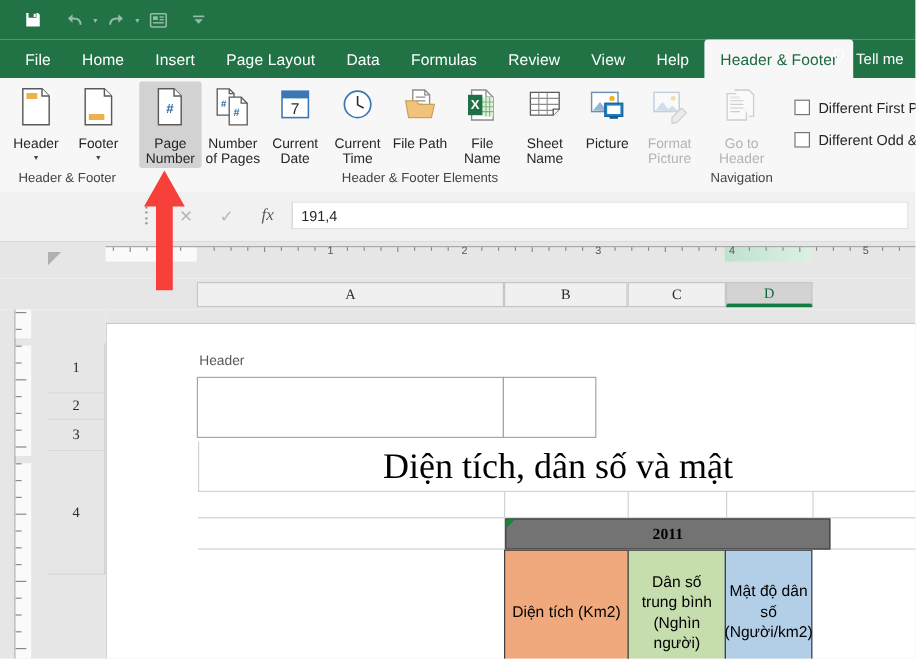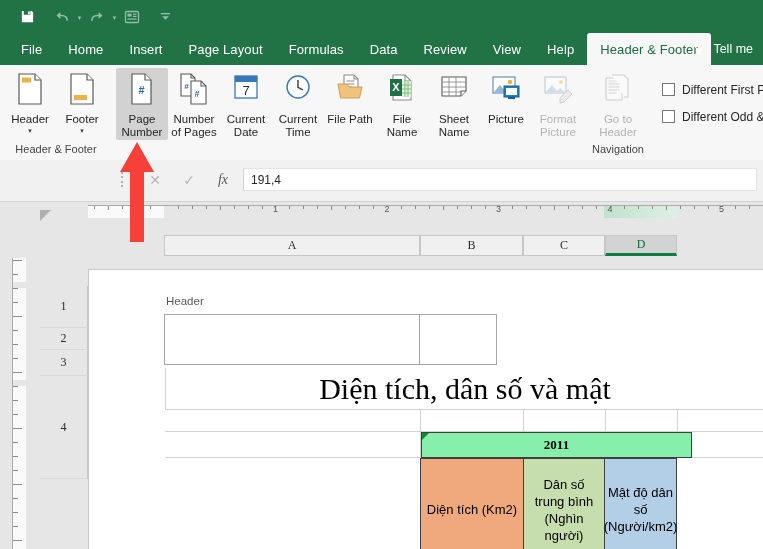--- a/index.html
+++ b/index.html
@@ -203,21 +203,21 @@
   }
   .title-left-border { position:absolute; left:76px; top:98px; width:1px; height:42px; background:#d2d2d2; }
 
   .blankrow { position: absolute; left: 76px; top: 140px; width: 600px; height: 22px; display: flex; }
   .blankrow .cel { height: 22px; }
 
   .yearrow { position: absolute; left: 76px; top: 162px; width: 600px; height: 26px; display: flex; }
   .yearrow .lead { width: 256px; height: 26px; border-right: 1px solid #d2d2d2; border-bottom: 1px solid #d2d2d2; }
   .yearcell {
     position: relative; width: 271px; height: 26px;
-    background: #86efac; border: 1px solid #3f3f3f;
+    background: #737373; border: 1px solid #3f3f3f;
     display: flex; align-items: center; justify-content: center;
     font-family: "Liberation Serif", serif; font-size: 13px; font-weight: bold; color: #000;
   }
   .yearcell .greentri {
     position: absolute; left: 0; top: 0; width: 0; height: 0;
     border-left: 7px solid #0f8a2f; border-bottom: 7px solid transparent;
   }
   .yearrow .trail { width: 72px; height: 26px; border-bottom: 1px solid #d2d2d2; }
 
   .hdrrow { position: absolute; left: 76px; top: 188px; width: 600px; height: 103px; display: flex; }
@@ -279,22 +279,22 @@
       </div>
     </div>
   </div>
 
   <div class="tabstrip">
     <div class="tabs">
       <div class="tab">File</div>
       <div class="tab">Home</div>
       <div class="tab">Insert</div>
       <div class="tab">Page Layout</div>
+      <div class="tab">Data</div>
       <div class="tab">Formulas</div>
-      <div class="tab">Data</div>
       <div class="tab">Review</div>
       <div class="tab">View</div>
       <div class="tab">Help</div>
       <div class="tab active">Header &amp; Footer</div>
     </div>
     <div class="tellme">
       <span>
         <svg width="14" height="16" viewBox="0 0 14 16">
             <path fill="none" stroke="currentColor" stroke-width="1.2" d="M7 1.3c2.3 0 4 1.7 4 3.9 0 1.7-1 2.5-1.6 3.4-.3.5-.4 1-.4 1.5H5c0-.5-.1-1-.4-1.5C4 7.7 3 6.9 3 5.2c0-2.2 1.7-3.9 4-3.9z"></path>
             <path stroke="currentColor" stroke-width="1.2" d="M5.2 11.8h3.6M5.8 13.7h2.4"></path>
@@ -433,20 +433,21 @@
               <svg width="32" height="34" viewBox="0 0 32 34">
                 <rect x="3" y="5" width="21" height="16" fill="#ffffff" stroke="#6b90b5" stroke-width="1.2"></rect>
                 <circle cx="19" cy="10" r="2" fill="#f0b429"></circle>
                 <path d="M4 20l6-7 5 6 3-3 5 4v1z" fill="#95b6d4"></path>
                 <path d="M18 26l8-8 4 4-8 8-4 1z" fill="#d9d9d9" stroke="#8c8c8c" stroke-width="1"></path>
               </svg>
             </span>
             <span class="lbl wrap">Format Picture</span>
           </div>
         </div>
+        <div class="group-label">Header &amp; Footer Elements</div>
       </div>
 
       <div class="group-div"></div>
 
       <div class="group">
         <div class="group-items">
           <div class="bigbtn disabled">
             <span>
               <svg width="30" height="34" viewBox="0 0 30 34">
                 <path d="M3 6h12l4 4v18H3z" fill="#ffffff" stroke="#8c8c8c" stroke-width="1.1"></path>

